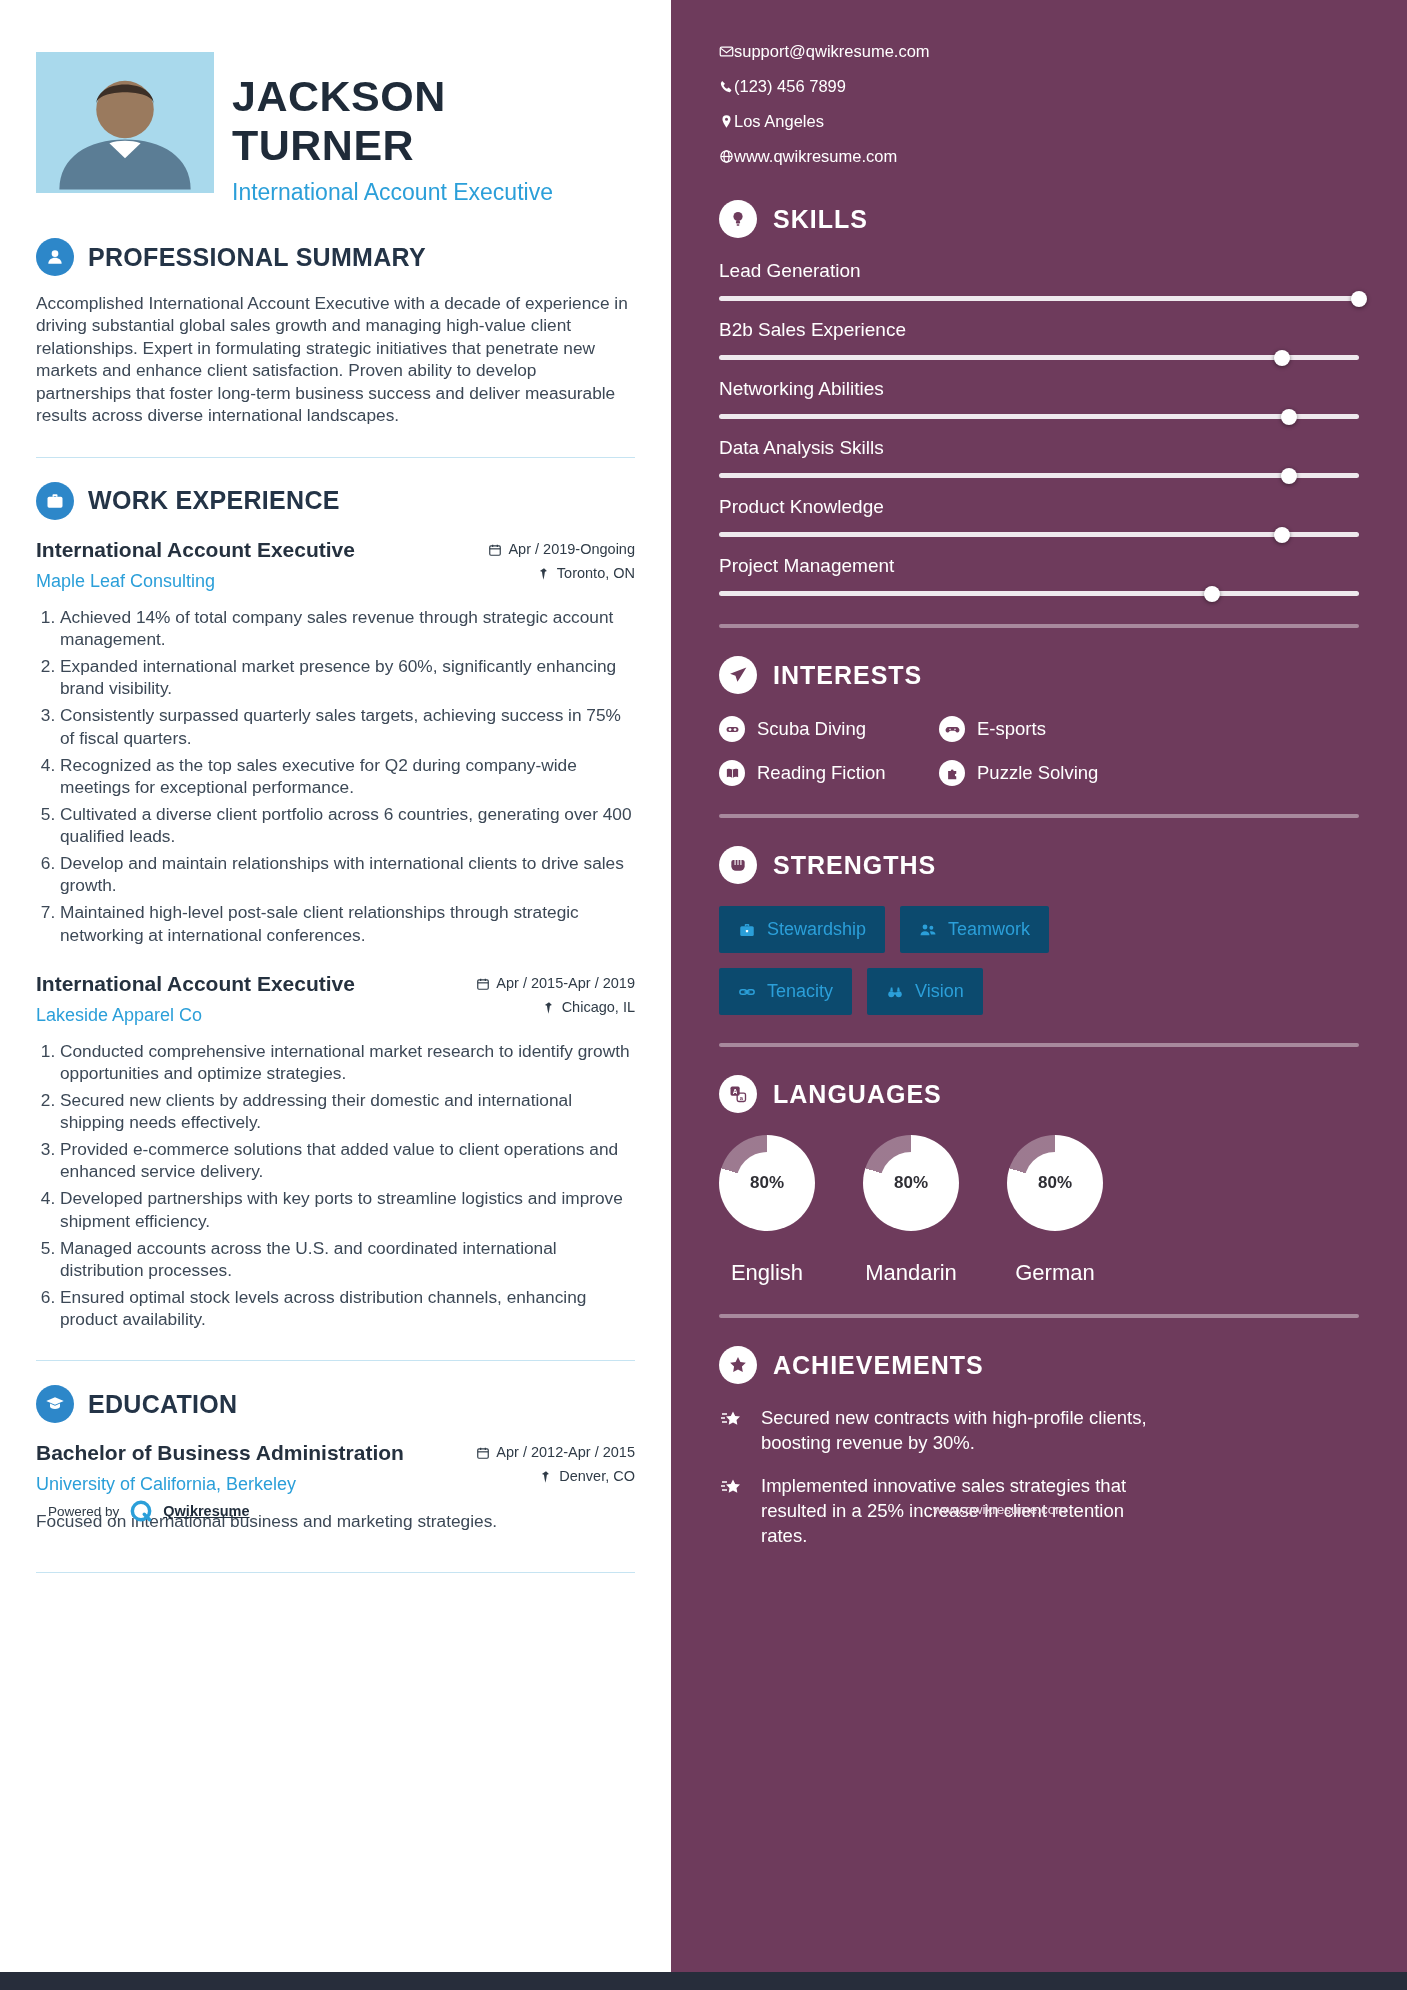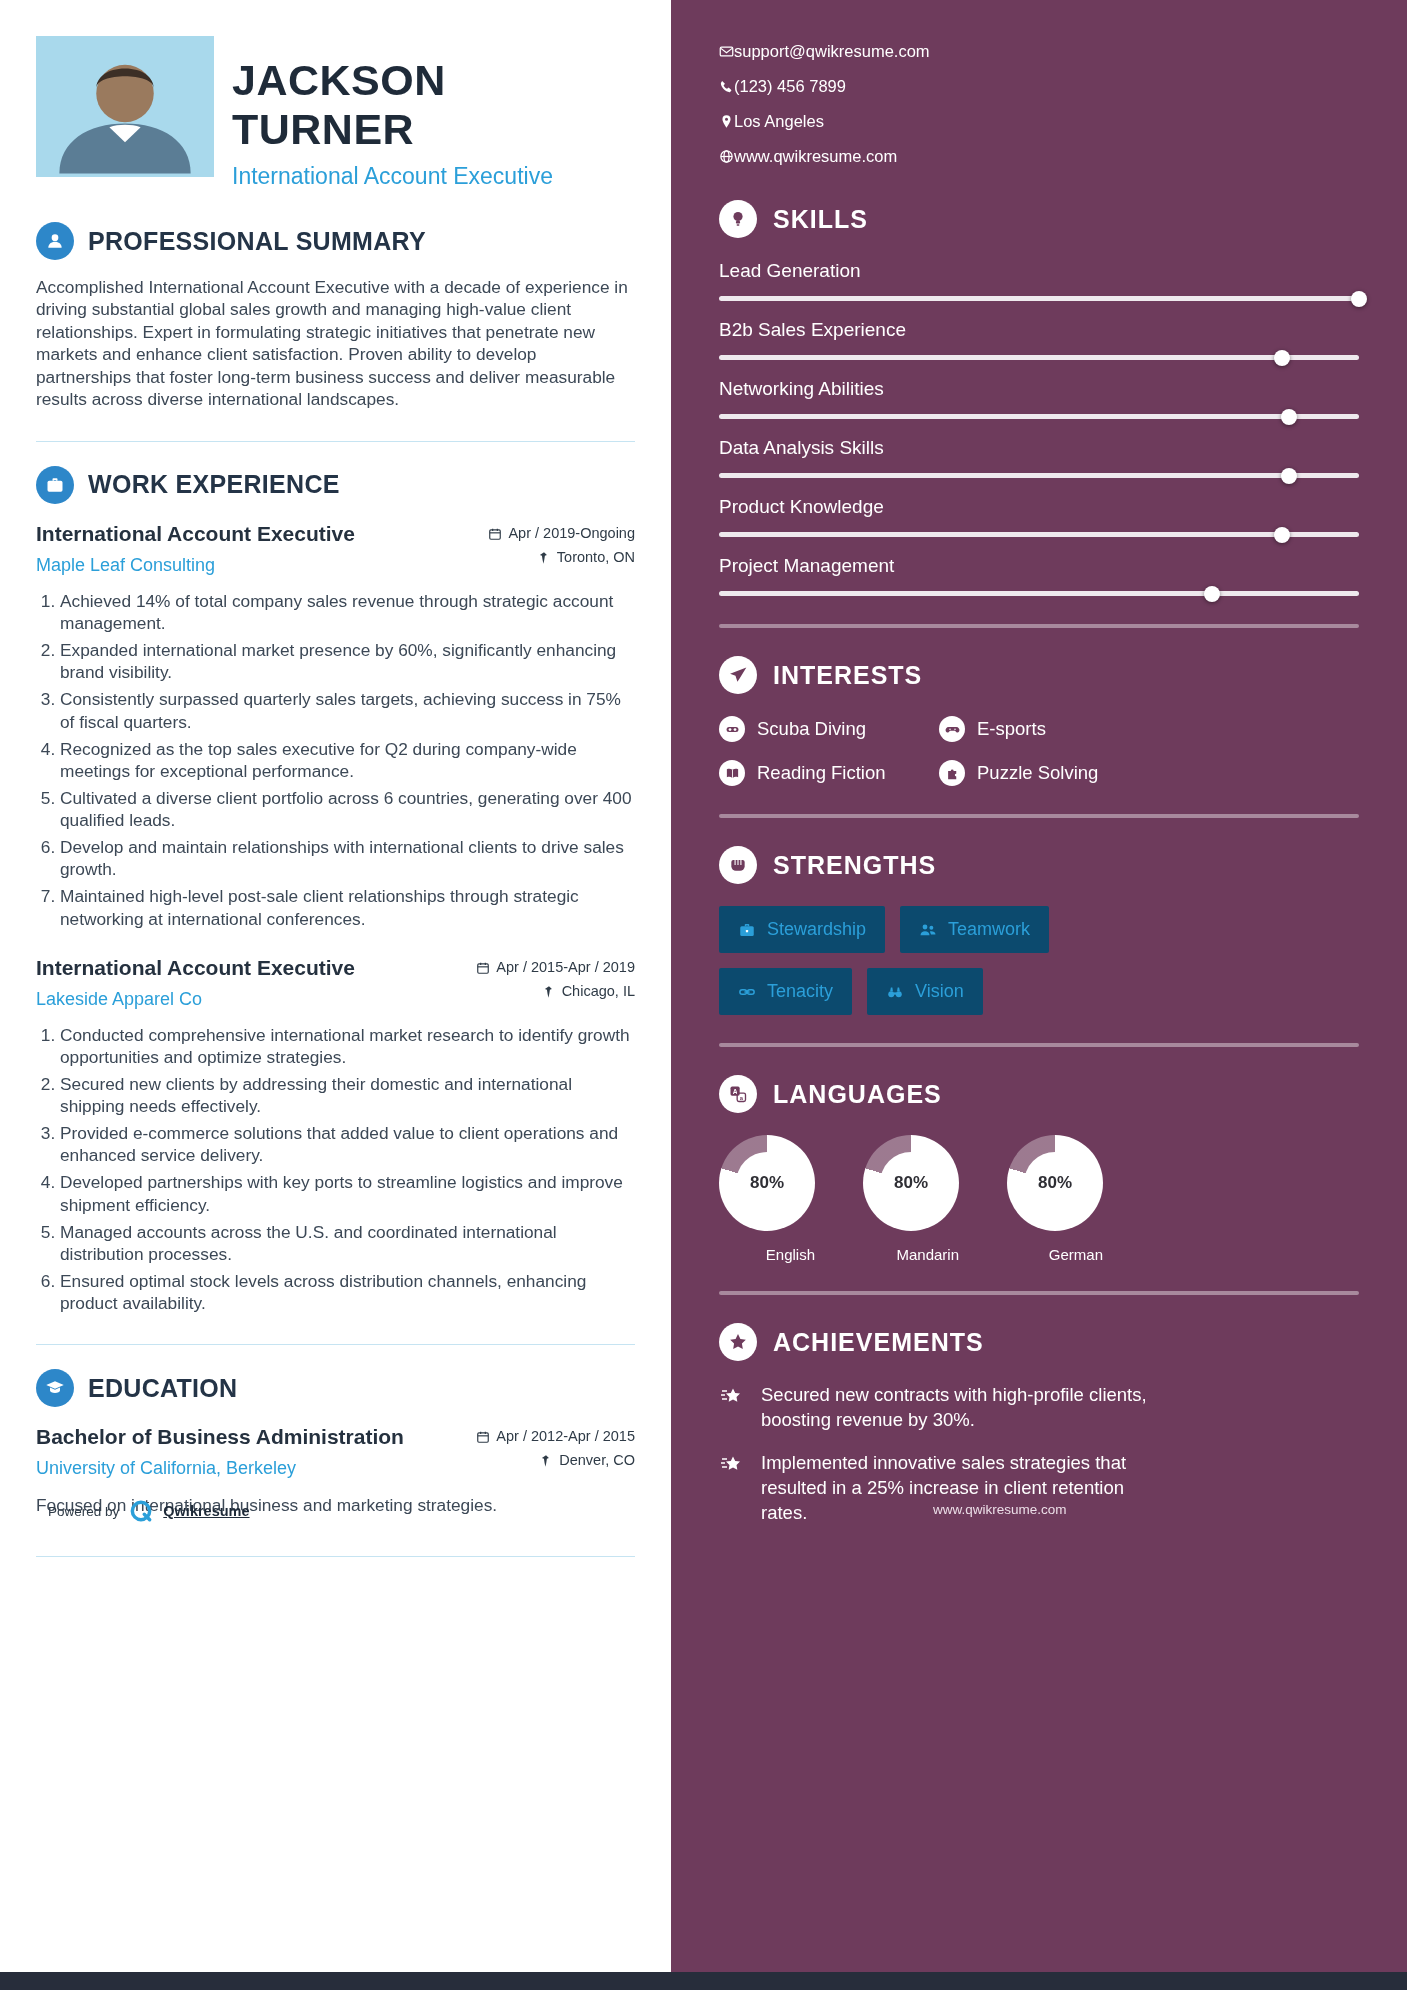--- a/index.html
+++ b/index.html
@@ -3,21 +3,21 @@
 <meta charset="utf-8">
 <title>Resume</title>
 <style>
   * { margin:0; padding:0; box-sizing:border-box; }
   html,body { width:1407px; }
   body {
     position:relative; width:1407px; height:1990px; background:#ffffff;
     font-family:"Liberation Sans", sans-serif; color:#3c4856; overflow:hidden;
   }
   
-  .left-col { position:absolute; left:0; top:0; width:671px; height:1990px; background:#fff; padding:0 36px; }
+  .left-col { position:absolute; left:0; top:0; width:671px; height:1990px; background:#fff; padding:16px 36px; }
   .header-row { padding-top:36px; display:flex; gap:18px; align-items:flex-start; }
   .photo { width:178px; height:141px; background:#a9d9ec; flex:none; display:flex; align-items:flex-end; justify-content:center; overflow:hidden; }
   .name-block { padding-top:20px; }
   .name { font-size:43px; font-weight:800; color:#1f2b39; letter-spacing:0.5px; }
   .role { font-size:23px; color:#2b9fd9; margin-top:9px; font-weight:500; }
 
   .sec { margin-top:32px; }
   .sec-head { display:flex; align-items:center; gap:14px; }
   .sec-icon { width:38px; height:38px; border-radius:50%; background:#2d87c9; color:#fff;
               display:flex; align-items:center; justify-content:center; flex:none; }
@@ -73,21 +73,21 @@
   .chips { display:flex; flex-wrap:wrap; gap:15px; max-width:430px; }
   .chip { background:#0c4a6e; color:#2b9fd9; display:inline-flex; align-items:center; gap:11px;
           padding:13px 19px; font-size:18px; font-weight:500; border-radius:2px; }
   .chip svg { width:18px; height:18px; }
 
   .langs { display:flex; gap:48px; }
   .lang { width:96px; text-align:center; }
   .donut { width:96px; height:96px; border-radius:50%; display:flex; align-items:center; justify-content:center; }
   .donut-hole { width:62px; height:62px; border-radius:50%; background:#fff; color:#2f2f35;
                 font-weight:700; font-size:17px; display:flex; align-items:center; justify-content:center; }
-  .lang-name { margin-top:15px; font-size:15px;text-align:right; }
+  .lang-name { margin-top:29px; font-size:22px; }
 
   .ach-item { display:flex; gap:14px; margin-bottom:18px; font-size:18.5px; line-height:1.35; max-width:450px; }
   .ach-icon { flex:none; width:28px; padding-top:2px; }
   .ach-icon svg { width:24px; height:24px; }
 
   .side-footer { position:absolute; top:1502px; left:262px; font-size:13.5px; color:#ecdfe8; }
 
   .bottom-strip { position:absolute; left:0; bottom:0; width:1407px; height:18px; background:#272d3b; }
 </style>
 </head>

